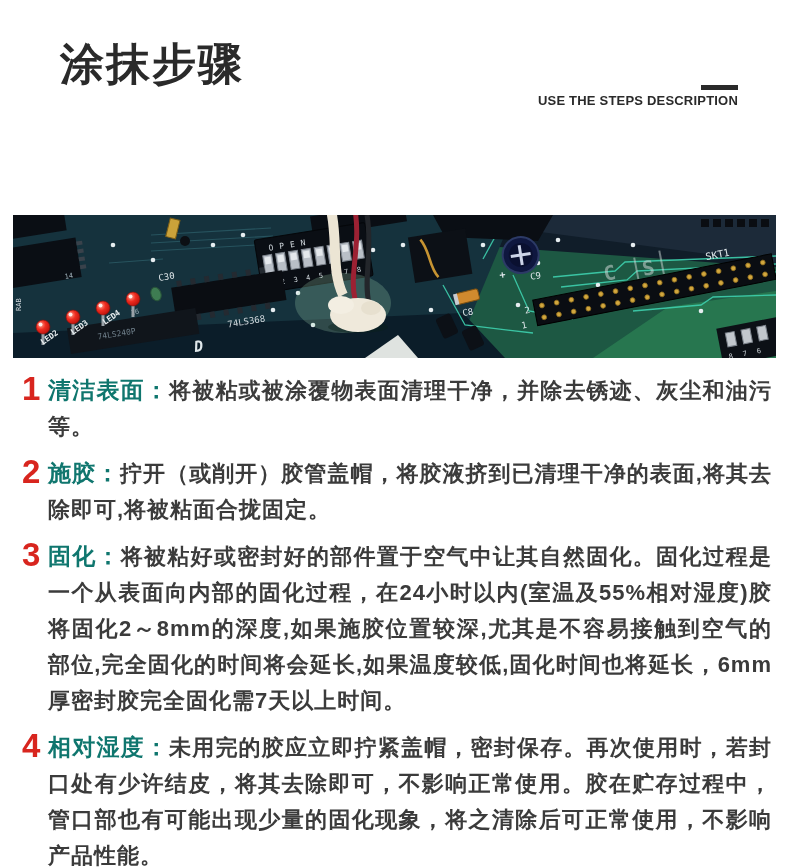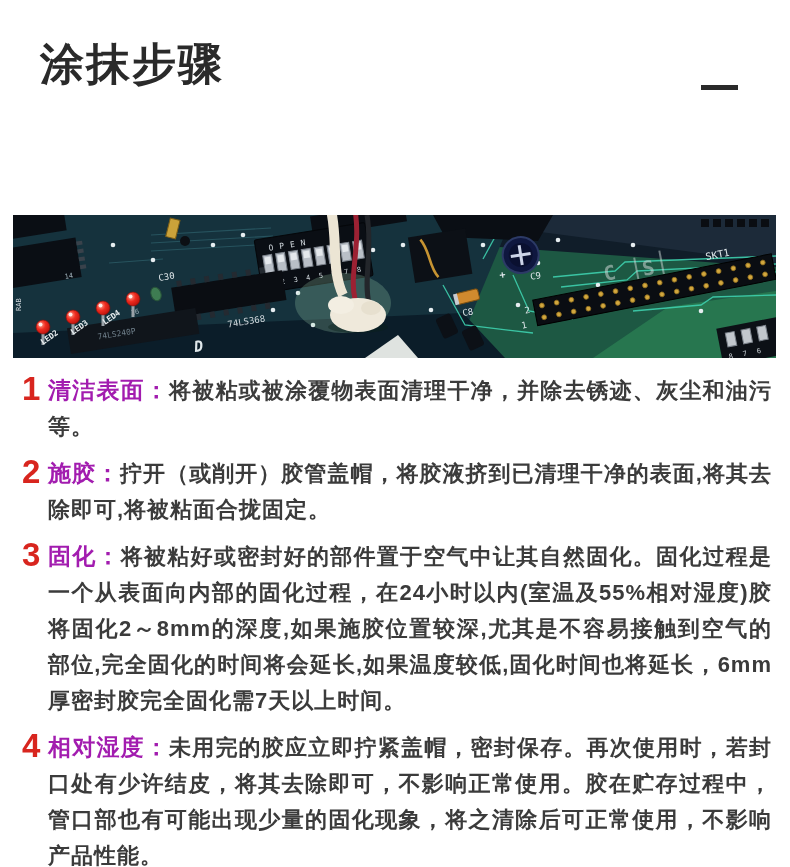--- a/index.html
+++ b/index.html
@@ -1,21 +1,21 @@
 <!DOCTYPE html>
 <html><head>
 <meta charset="utf-8">
 <style>
   html,body{margin:0;padding:0;}
   body{
     width:790px;height:867px;background:#ffffff;position:relative;overflow:hidden;
     font-family:"Liberation Sans", sans-serif;
   }
   .title{
-    position:absolute;left:40px;top:40px;margin:0;
+    position:absolute;left:60px;top:40px;margin:0;
     font-size:44px;line-height:1.1;font-weight:800;color:#2a2a2a;letter-spacing:2px;
   }
   .subtitle-block{
     position:absolute;right:52px;top:85px;display:flex;flex-direction:column;align-items:flex-end;
   }
   .dash{display:block;width:37px;height:5px;background:#2a2a2a;margin-bottom:3px;}
   .subtitle{
     font-size:13px;font-weight:700;color:#2a2a2a;letter-spacing:0.2px;white-space:nowrap;
   }
   .photo{
@@ -26,32 +26,33 @@
     position:absolute;left:22px;top:372px;width:750px;
   }
   .step{display:flex;align-items:flex-start;margin-bottom:10px;}
   .step-num{
     flex:0 0 26px;width:26px;color:#d8251e;font-size:33px;line-height:34px;font-weight:800;
   }
   .step-body{
     margin:0;flex:1;font-size:22px;line-height:36px;font-weight:700;color:#3b3b3b;
     text-align:justify;letter-spacing:1px;
   }
-  .step-label{color:#a21caf;font-size:23px;}
+  .step-label{color:#0f766e;font-size:23px;}
   .svg-label{font-family:"DejaVu Sans Mono", monospace;}
 </style>
 </head>
 <body>
 
 <div class="page">
 
   <h1 class="title">涂抹步骤</h1>
 
   <div class="subtitle-block">
     <span class="dash"></span>
+    <div class="subtitle">USE THE STEPS DESCRIPTION</div>
   </div>
 
   <div class="photo">
     <svg width="763" height="143" viewBox="0 0 763 143" xmlns="http://www.w3.org/2000/svg">
       <defs>
         <radialGradient id="ledGrad" cx="35%" cy="35%" r="75%">
           <stop offset="0%" stop-color="#ff9d8a"></stop>
           <stop offset="45%" stop-color="#ee2b1f"></stop>
           <stop offset="100%" stop-color="#b40f0a"></stop>
         </radialGradient>

